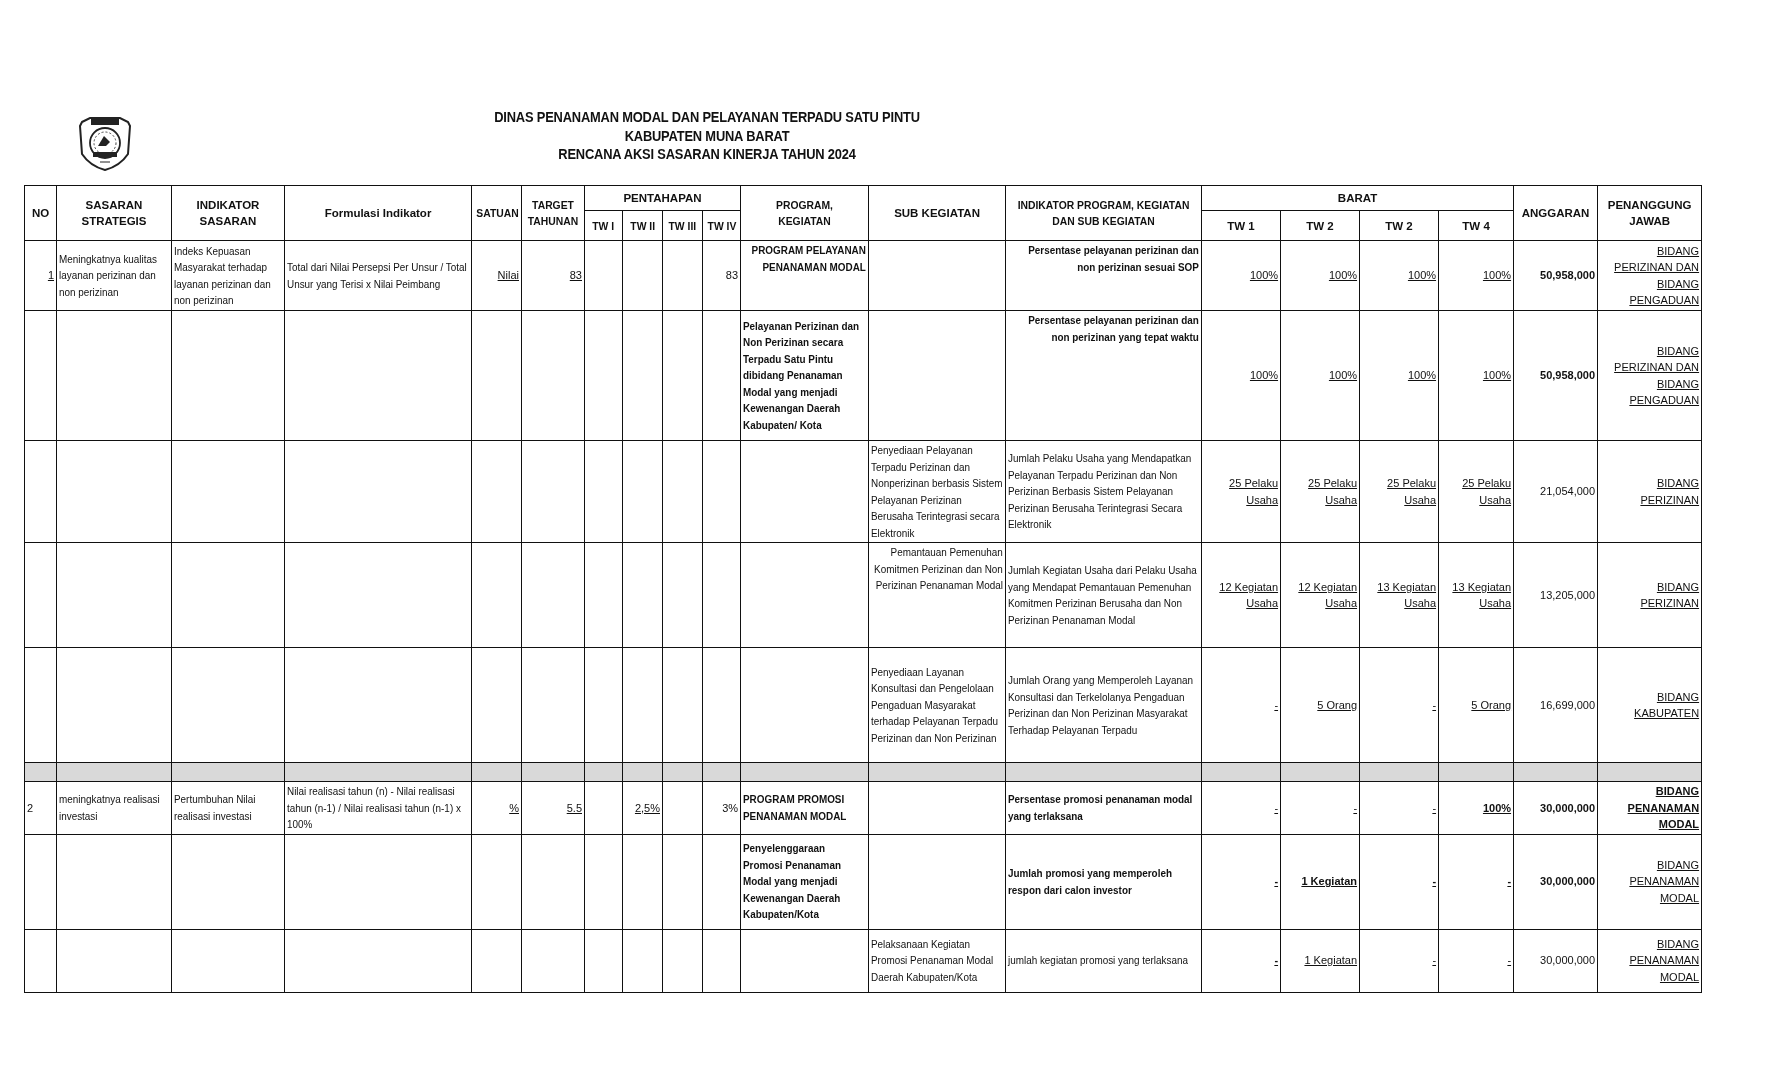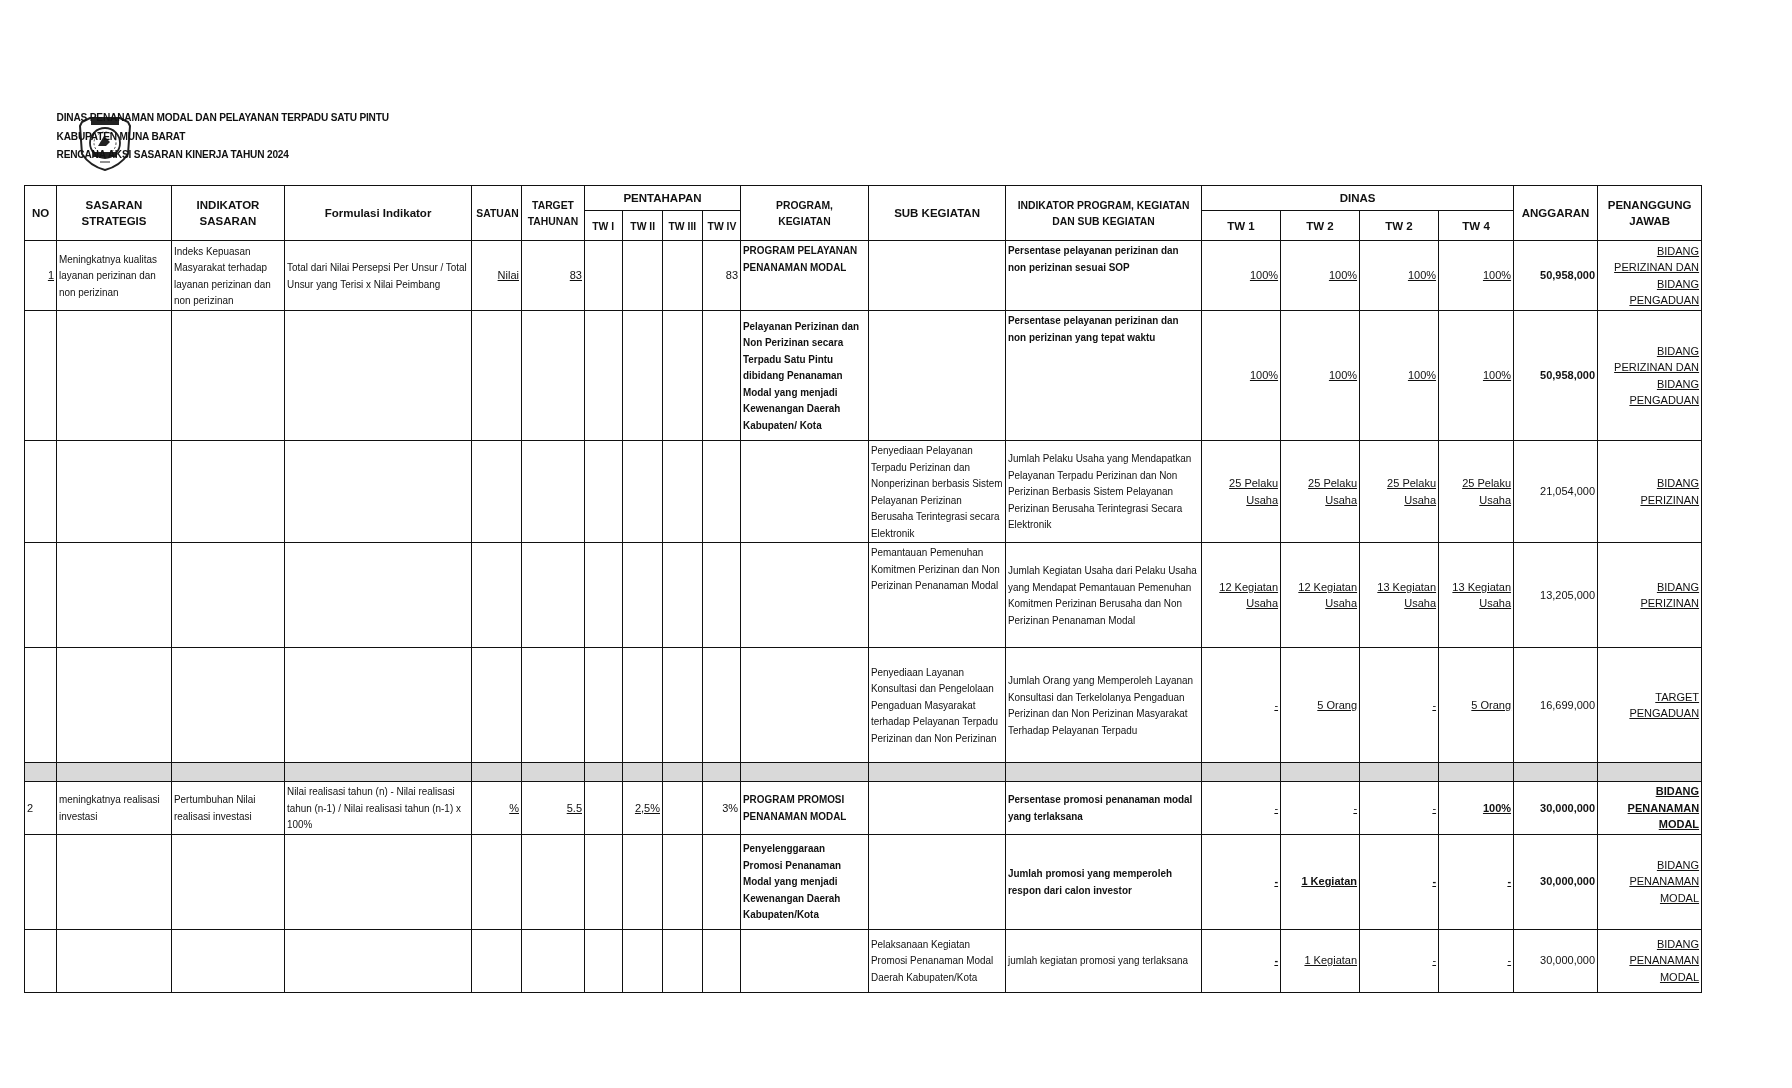--- a/index.html
+++ b/index.html
@@ -1,32 +1,32 @@
 <!DOCTYPE html>
 <html><head>
 <meta charset="utf-8">
 <style>
   html, body { margin:0; padding:0; background:#ffffff; }
   body { width:1792px; height:1088px; position:relative; overflow:hidden;
          font-family:"Liberation Sans", sans-serif; color:#111; }
   .logo { position:absolute; left:76px; top:112px; width:58px; height:60px; }
-  .titles { position:absolute; left:0; top:108px; width:1414px; text-align:left;
-            font-weight:bold; font-size:11px; line-height:18.5px; letter-spacing:-0.2px; }
+  .titles { position:absolute; left:0; top:108px; width:1414px; text-align:center;
+            font-weight:bold; font-size:14px; line-height:18.5px; letter-spacing:-0.2px; }
   .titles div { transform:scaleX(0.92); }
   table.rak { position:absolute; left:24px; top:185px; border-collapse:collapse;
               table-layout:fixed; width:1677px; }
   table.rak td, table.rak th { border:1.6px solid #111; padding:1px 2px; vertical-align:middle;
               font-size:11px; line-height:16.5px; overflow:hidden; }
   table.rak th { font-weight:bold; text-align:center; font-size:11.5px; line-height:16px; }
   .cond { display:inline-block; transform:scaleX(0.9); transform-origin:left center; width:111%; }
   .condc { display:inline-block; transform:scaleX(0.9); transform-origin:center center; }
   .c { text-align:right;text-decoration:underline; }
   .r { text-align:right; }
   .b { font-weight:bold; }
-  .top { vertical-align:top !important; }
+  .top { vertical-align:top !important;text-align:right; }
   .gray td { background:#d9d9d9; height:16px; padding:0; }
 </style>
 </head>
 <body>
 
 <div class="logo">
   <svg width="58" height="60" viewBox="0 0 58 60">
     <path d="M6 10 L14 6 L44 6 L52 10 L54 14 L52 42 Q44 54 29 58 Q14 54 6 42 L4 14 Z" fill="#fff" stroke="#222" stroke-width="2"></path>
     <rect x="15" y="7" width="28" height="6" fill="#222"></rect>
     <circle cx="29" cy="31" r="15" fill="none" stroke="#222" stroke-width="1.8"></circle>
@@ -70,21 +70,21 @@
       <th rowspan="2"><span>NO</span></th>
       <th rowspan="2"><span>SASARAN STRATEGIS</span></th>
       <th rowspan="2"><span>INDIKATOR SASARAN</span></th>
       <th rowspan="2" style="font-weight:bold"><span>Formulasi Indikator</span></th>
       <th rowspan="2"><span class="condc">SATUAN</span></th>
       <th rowspan="2"><span class="condc">TARGET TAHUNAN</span></th>
       <th colspan="4"><span>PENTAHAPAN</span></th>
       <th rowspan="2"><span class="condc">PROGRAM, KEGIATAN</span></th>
       <th rowspan="2"><span>SUB KEGIATAN</span></th>
       <th rowspan="2"><span class="condc">INDIKATOR PROGRAM, KEGIATAN DAN SUB KEGIATAN</span></th>
-      <th colspan="4"><span>DINAS</span></th>
+      <th colspan="4"><span>BARAT</span></th>
       <th rowspan="2"><span>ANGGARAN</span></th>
       <th rowspan="2"><span>PENANGGUNG JAWAB</span></th>
     </tr>
     <tr style="height:30px">
       <th><span class="condc">TW I</span></th>
       <th><span class="condc">TW II</span></th>
       <th><span class="condc">TW III</span></th>
       <th><span class="condc">TW IV</span></th>
       <th><span>TW 1</span></th>
       <th><span>TW 2</span></th>
@@ -194,21 +194,21 @@
       <td></td>
       <td></td>
       <td></td>
       <td><span class="cond">Penyediaan Layanan Konsultasi dan Pengelolaan Pengaduan Masyarakat terhadap Pelayanan Terpadu Perizinan dan Non Perizinan</span></td>
       <td><span class="cond">Jumlah Orang yang Memperoleh Layanan Konsultasi dan Terkelolanya Pengaduan Perizinan dan Non Perizinan Masyarakat Terhadap Pelayanan Terpadu</span></td>
       <td class="c">-</td>
       <td class="c">5 Orang</td>
       <td class="c">-</td>
       <td class="c">5 Orang</td>
       <td class="r">16,699,000</td>
-      <td class="c">TARGET PENGADUAN</td>
+      <td class="c">BIDANG KABUPATEN</td>
     </tr>
 
     <tr class="gray">
       <td></td>
         <td></td>
         <td></td>
         <td></td>
         <td></td>
         <td></td>
         <td></td>

